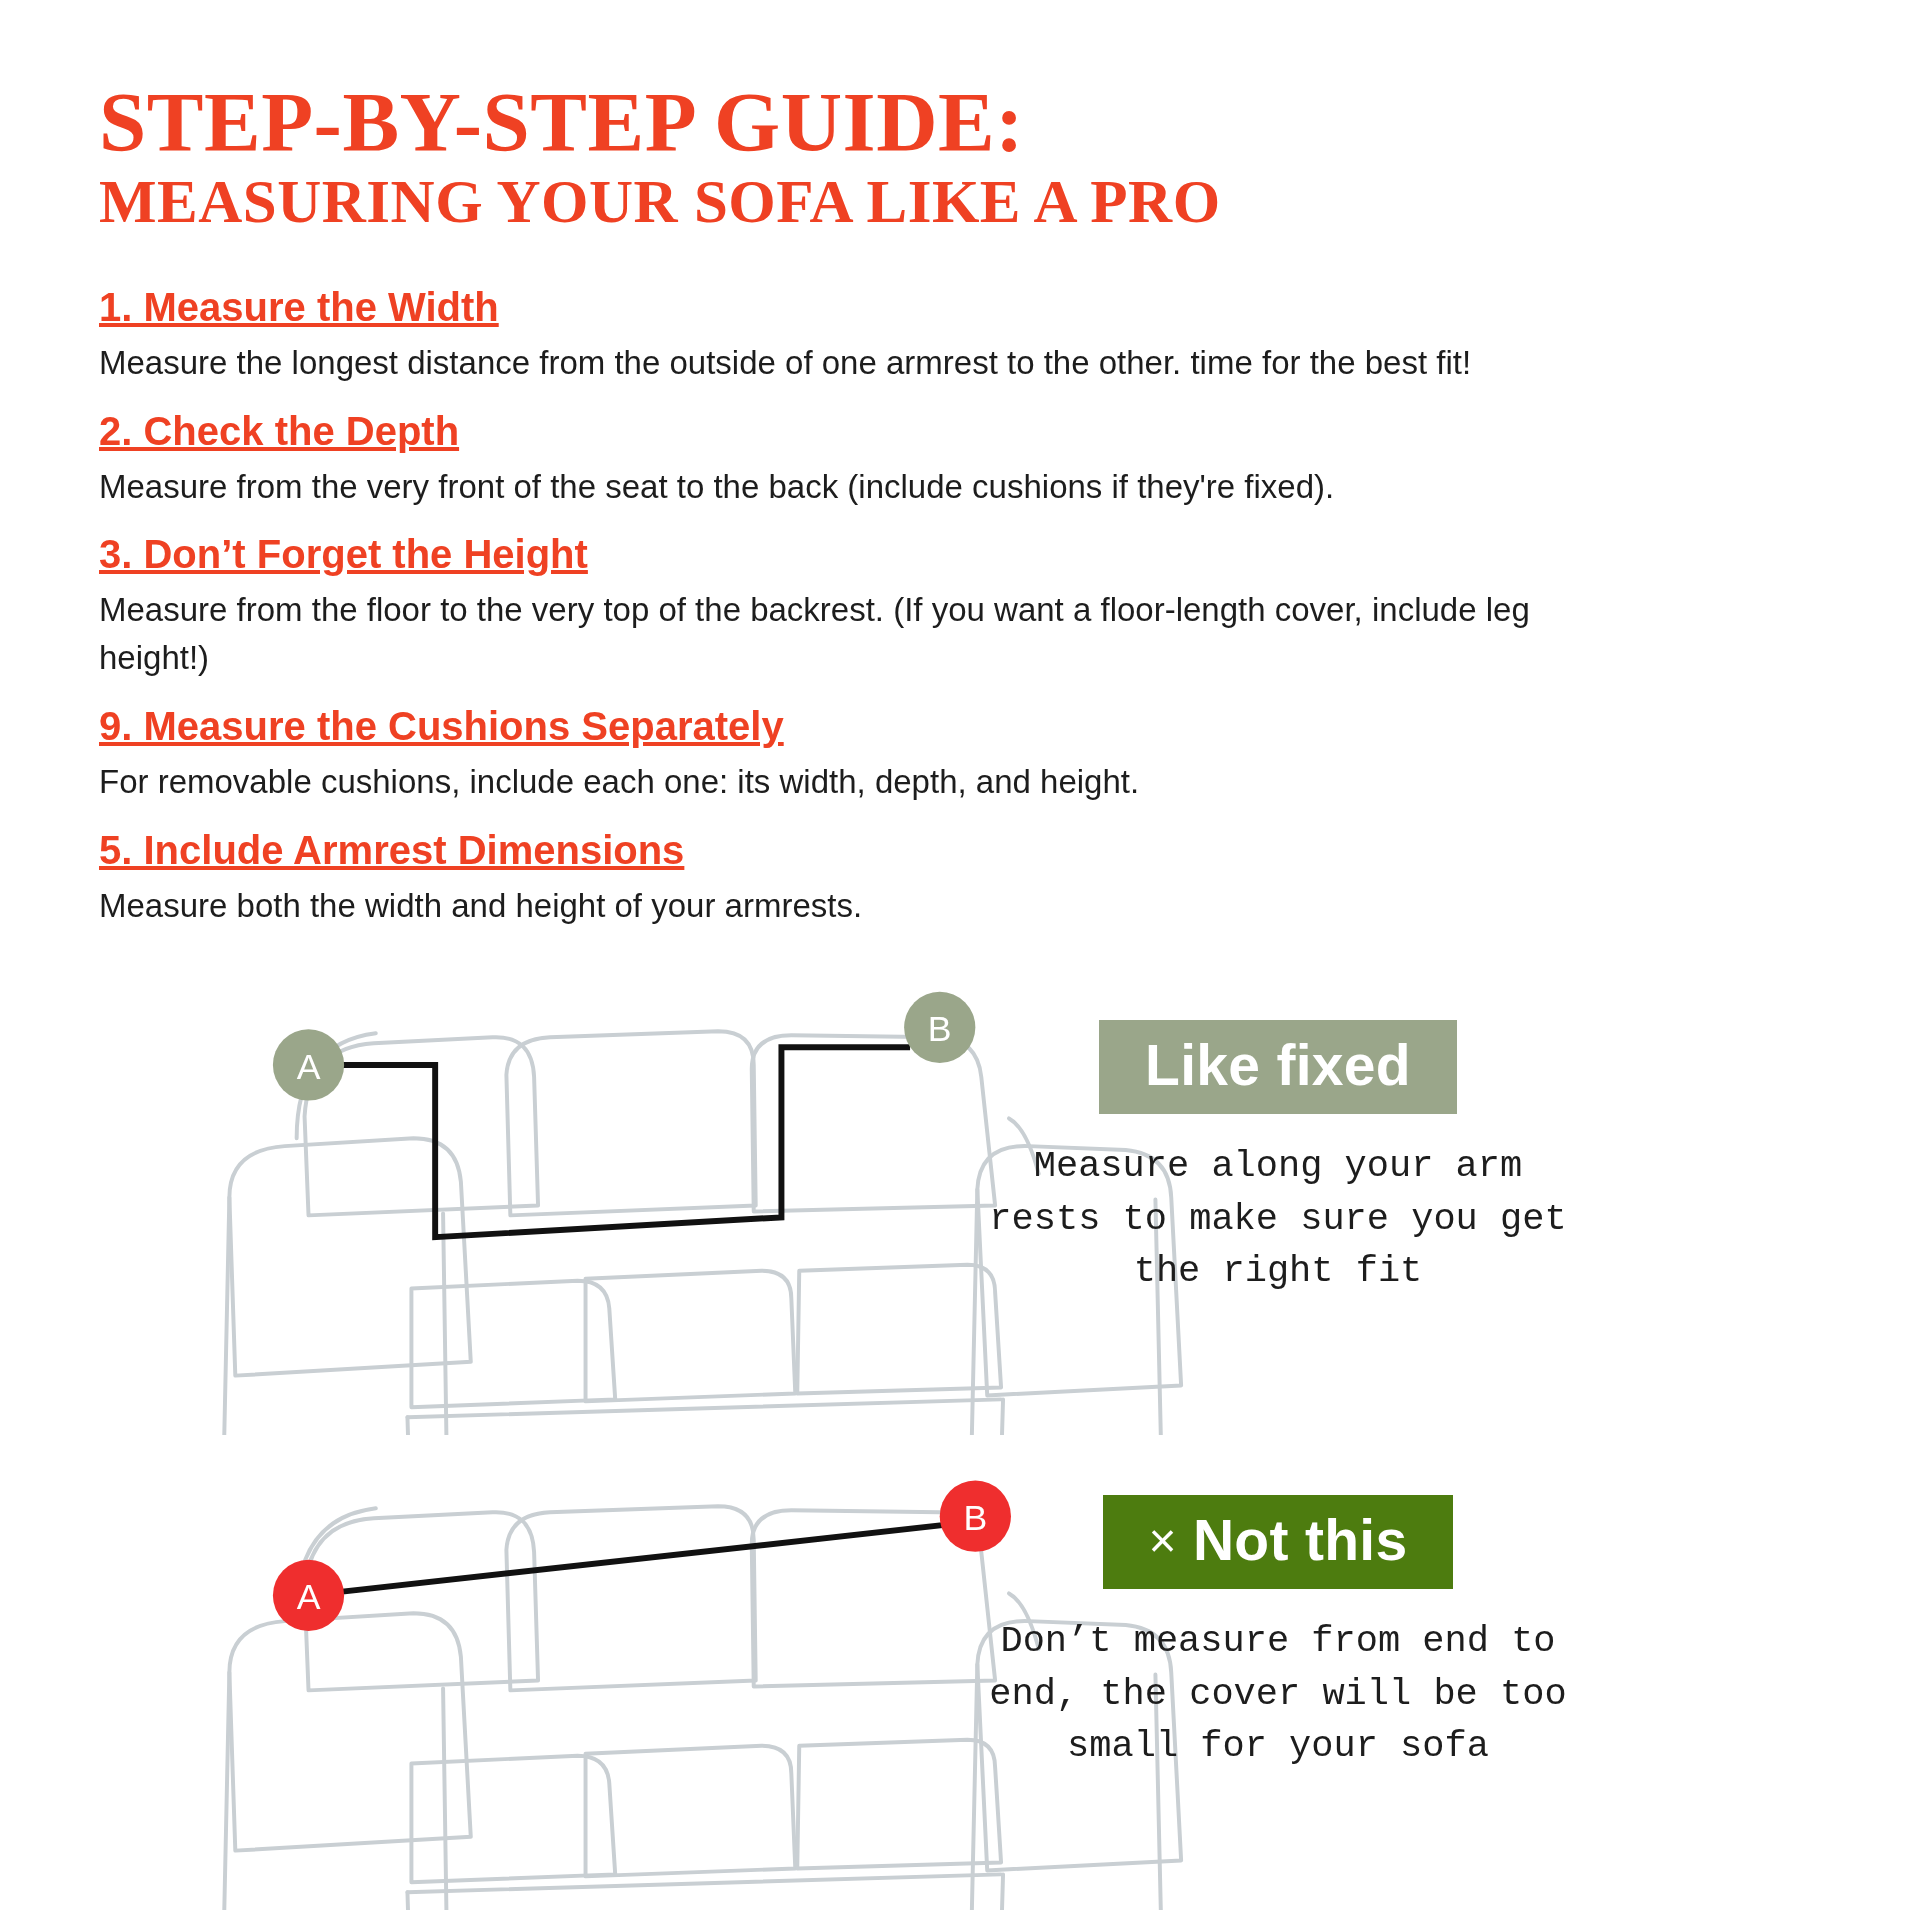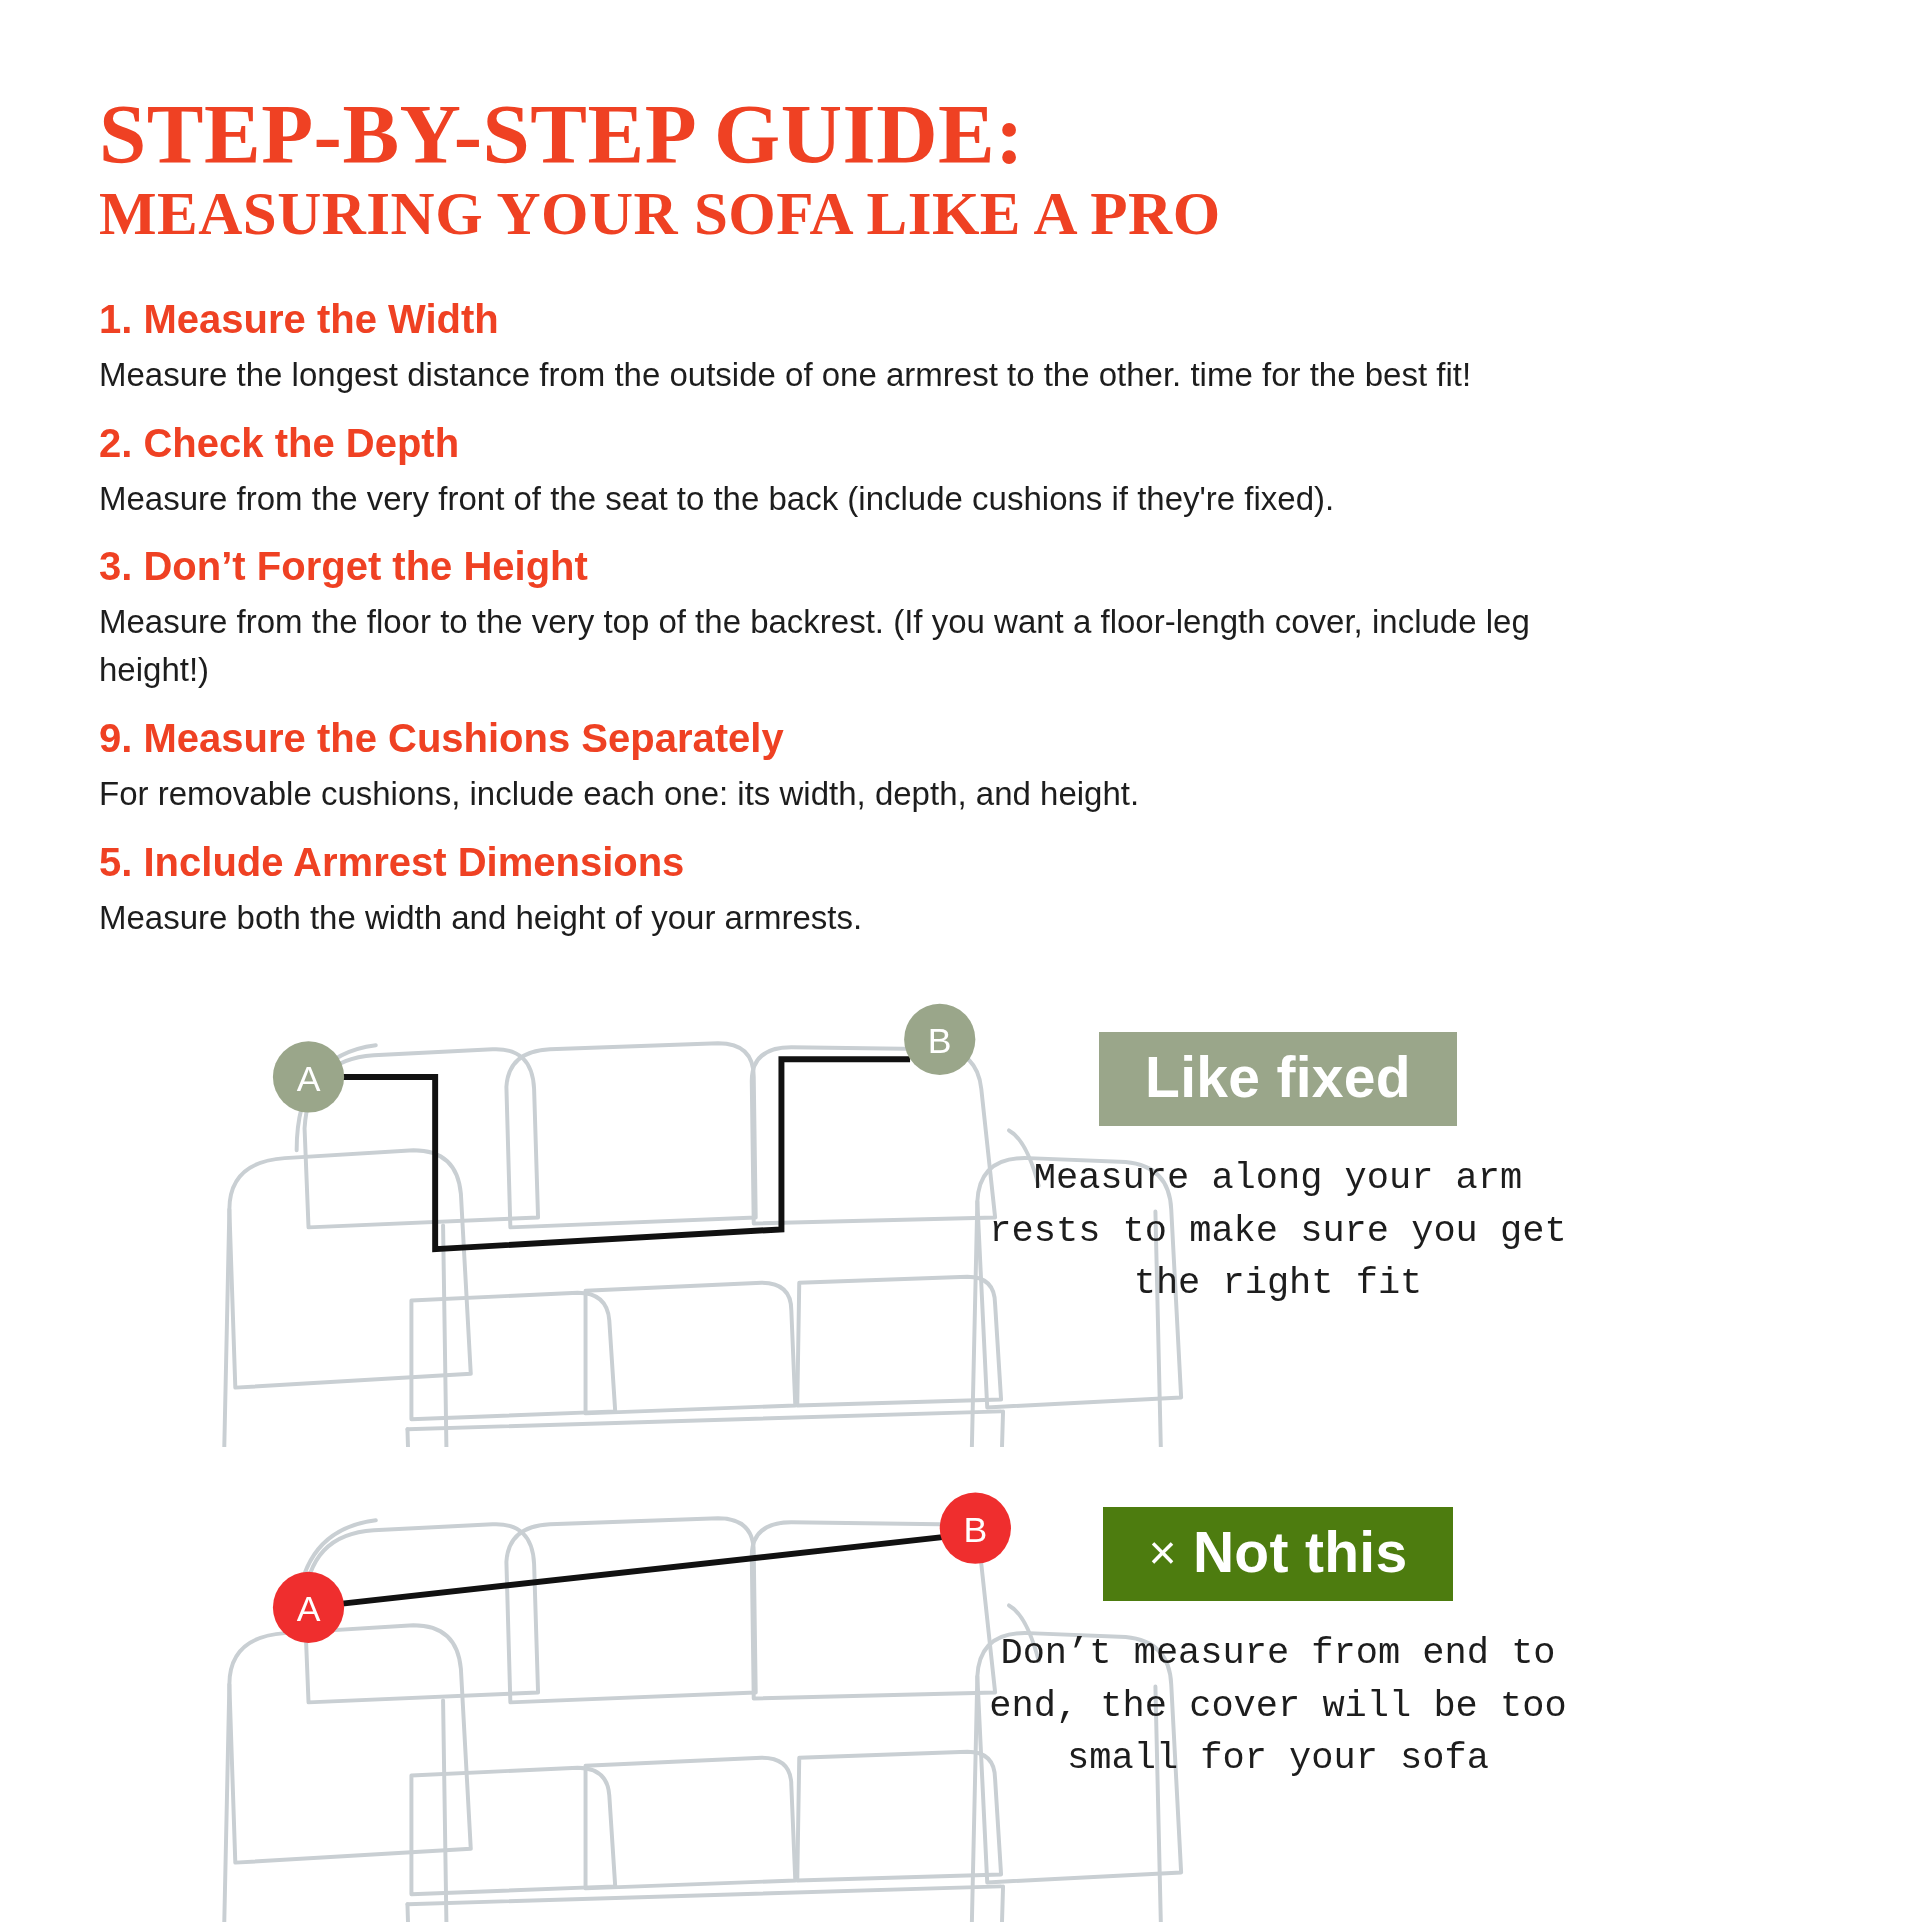--- a/index.html
+++ b/index.html
@@ -13,21 +13,21 @@
     font-family: "Liberation Sans", sans-serif;
     color: #1a1a1a;
     overflow: hidden;
     position: relative;
   }
   .page {
     position: relative;
     width: 1684px;
     height: 1927px;
     box-sizing: border-box;
-    padding: 12px 99px;
+    padding: 0 99px;
   }
 
   
   .title-block {
     padding-top: 77px;
   }
   .title-line {
     font-family: "Liberation Serif", serif;
     color: #ef4123;
     font-weight: bold;
@@ -47,20 +47,21 @@
   }
   .step {
     margin-bottom: 6px;
   }
   .step-heading {
     color: #ef4123;
     font-size: 40px;
     font-weight: bold;
     line-height: 1.5;
     margin: 0 0 2px 0;
+    text-decoration: underline;
   }
   .step-body {
     color: #1d1d1d;
     font-size: 33px;
     line-height: 1.45;
     margin: 0 0 14px 0;
   }
 
   
   .illustration-area {

